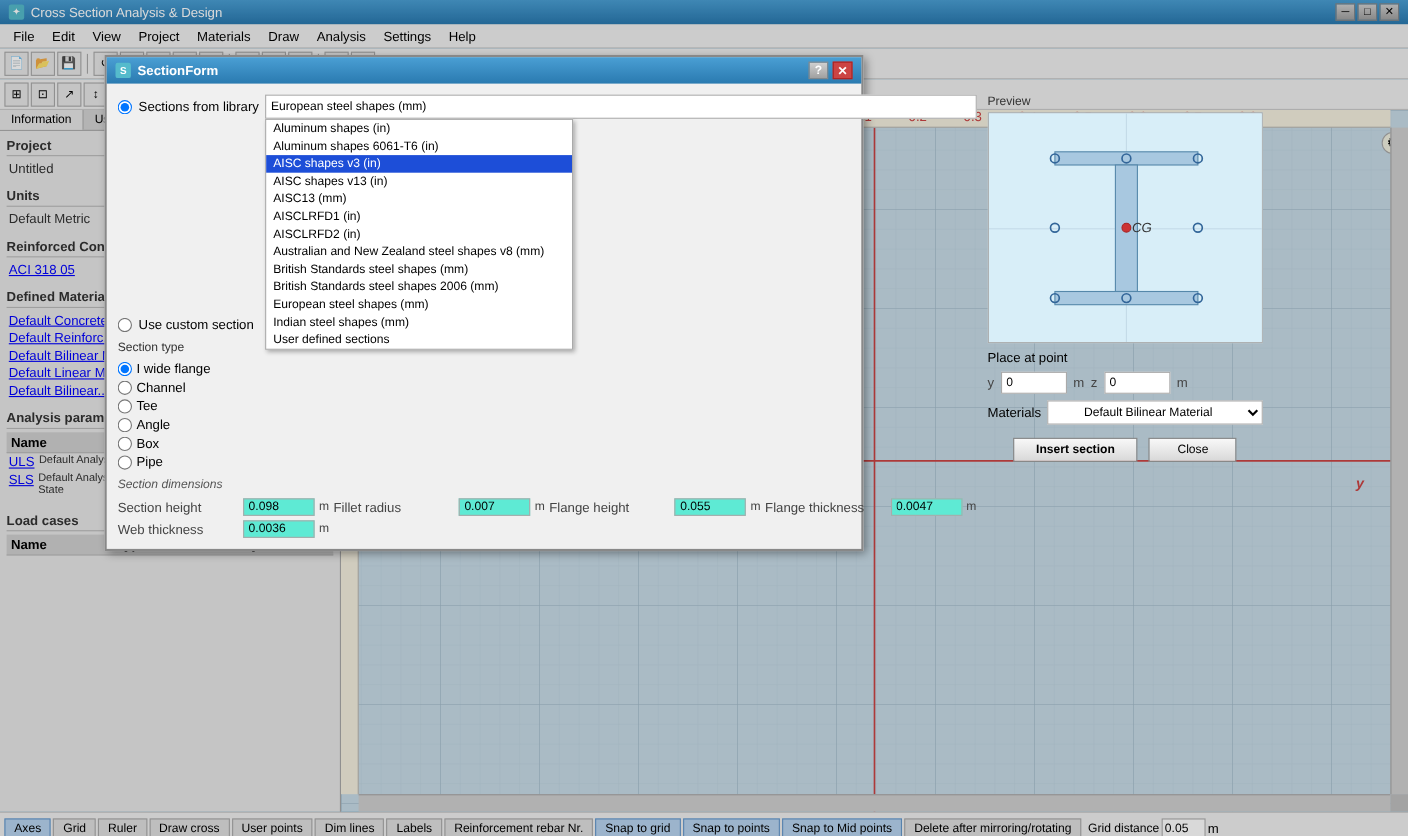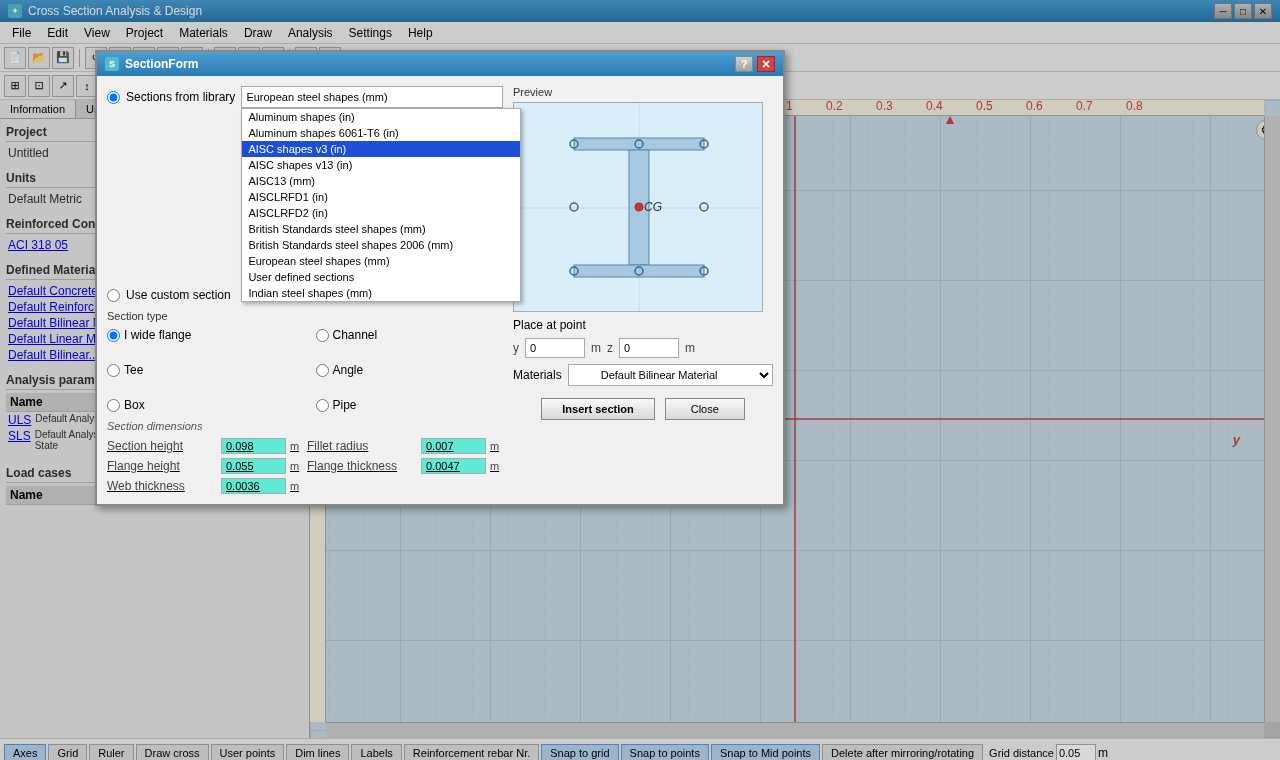--- a/index.html
+++ b/index.html
@@ -176,26 +176,26 @@
       background: white;
       border: 1px solid #aaa;
       z-index: 200;
       box-shadow: 2px 2px 4px rgba(0,0,0,0.3);
     }
     .dropdown-item { padding: 2px 6px; font-size: 11px; cursor: pointer; }
     .dropdown-item.selected { background: #1d4ed8; color: white; }
 
     
     .section-type-label { font-size: 11px; margin-bottom: 6px; color: #333; }
-    .radio-grid { display: grid; grid-template-columns: 1fr 1fr; gap: 21px; margin-bottom: 8px; }
+    .radio-grid { display: grid; grid-template-columns: 1fr; gap: 3px; margin-bottom: 8px; }
     .radio-option { display: flex; align-items: center; gap: 4px; font-size: 11px; }
 
     
     .section-dims-title { font-size: 11px; font-style: italic; color: #555; margin-bottom: 6px; }
-    .dims-grid { display: grid; grid-template-columns: 1fr 1fr; gap: 4px; text-decoration: underline; }
+    .dims-grid { display: grid; grid-template-columns: 1fr 1fr 1fr 1fr; gap: 4px; }
     .dim-row { display: flex; align-items: center; gap: 4px; font-size: 11px; }
     .dim-label { width: 110px; color: #444; }
     .dim-input { width: 65px; height: 16px; border: 1px solid #aaa; padding: 1px 4px; font-size: 11px; background: #5eead4; }
     .dim-unit { color: #444; font-size: 11px; }
 
     
     .preview-label { font-size: 11px; color: #333; margin-bottom: 4px; }
     .preview-area {
       width: 250px;
       height: 210px;
@@ -496,25 +496,26 @@
               </select>
               
               <div class="dropdown-popup">
                 <div class="dropdown-item">Aluminum shapes (in)</div>
                 <div class="dropdown-item">Aluminum shapes 6061-T6 (in)</div>
                 <div class="dropdown-item selected">AISC shapes v3 (in)</div>
                 <div class="dropdown-item">AISC shapes v13 (in)</div>
                 <div class="dropdown-item">AISC13 (mm)</div>
                 <div class="dropdown-item">AISCLRFD1 (in)</div>
                 <div class="dropdown-item">AISCLRFD2 (in)</div>
+                <div class="dropdown-item">Australian and New Zealand steel shapes v8 (mm)</div>
                 <div class="dropdown-item">British Standards steel shapes (mm)</div>
                 <div class="dropdown-item">British Standards steel shapes 2006 (mm)</div>
                 <div class="dropdown-item">European steel shapes (mm)</div>
+                <div class="dropdown-item">Indian steel shapes (mm)</div>
                 <div class="dropdown-item">User defined sections</div>
-                <div class="dropdown-item">Indian steel shapes (mm)</div>
               </div>
             </div>
           </div>
         </div>
 
         <div class="radio-row" style="margin-top: 180px;">
           <input type="radio" name="section_source" class="radio-input" style="">
           <label>Use custom section</label>
         </div>
 

